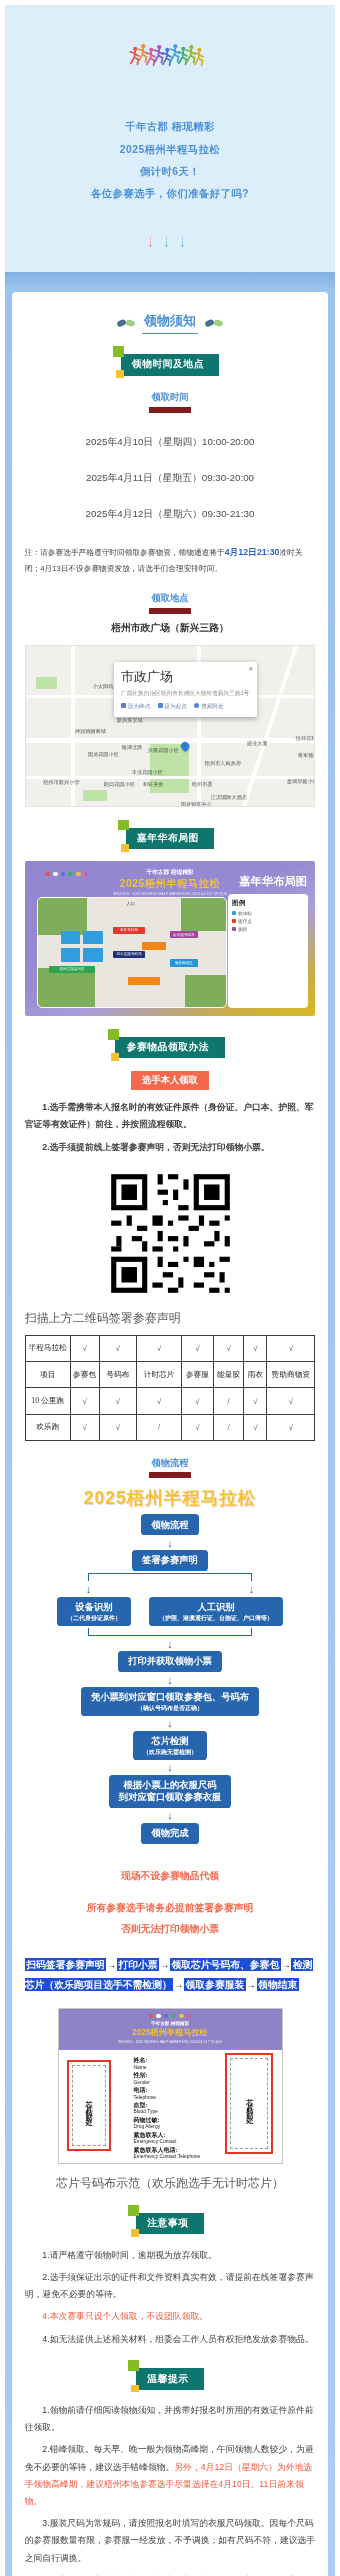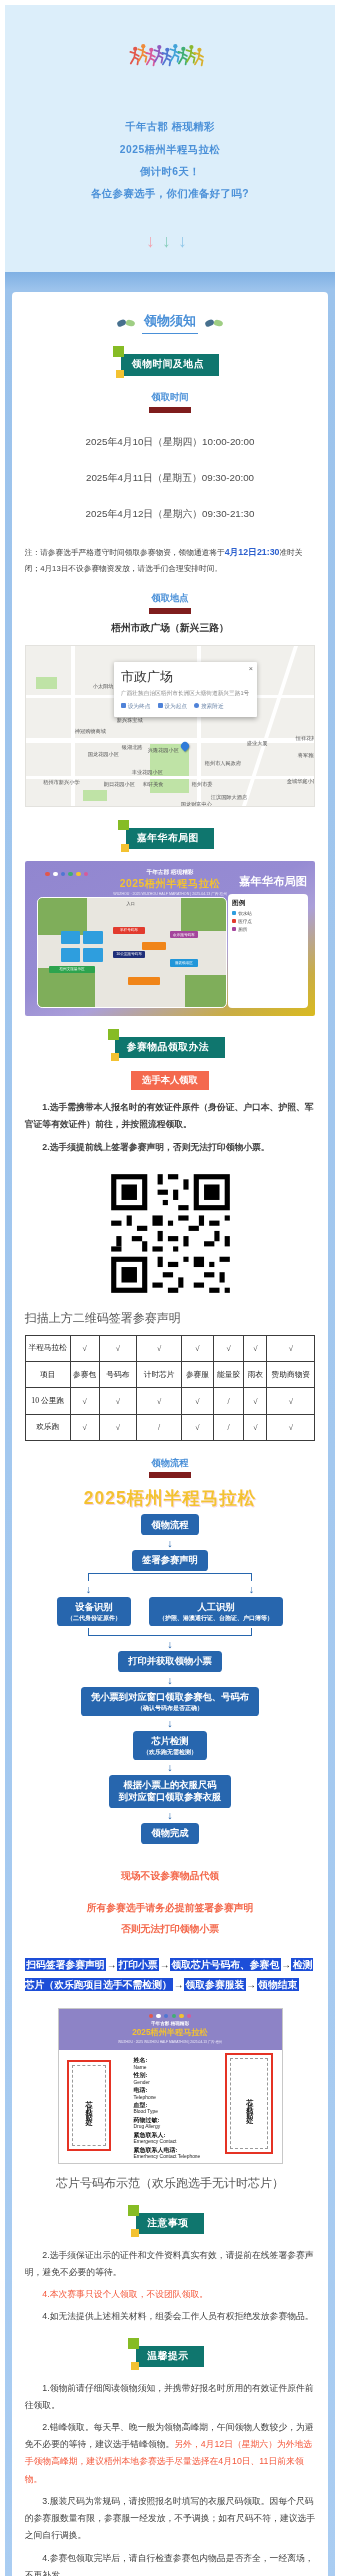--- a/index.html
+++ b/index.html
@@ -449,20 +449,21 @@
         <div class="cn">紧急联系人电话:</div>
             <div class="en">Emerhency Contact Telephone</div>
       </div>
     </div>
   </div>
   <div class="bib-cap">芯片号码布示范（欢乐跑选手无计时芯片）</div>
 
   <div class="badge-row">
     <span class="badge">注意事项</span>
   </div>
+  <p class="para">1.请严格遵守领物时间，逾期视为放弃领取。</p>
   <p class="para">2.选手须保证出示的证件和文件资料真实有效，请提前在线签署参赛声明，避免不必要的等待。</p>
   <p class="para red">4.本次赛事只设个人领取，不设团队领取。</p>
   <p class="para">4.如无法提供上述相关材料，组委会工作人员有权拒绝发放参赛物品。</p>
 
   <div class="badge-row">
     <span class="badge">温馨提示</span>
   </div>
   <p class="para">1.领物前请仔细阅读领物须知，并携带好报名时所用的有效证件原件前往领取。</p>
   <p class="para"><span>2.错峰领取。每天早、晚一般为领物高峰期，午间领物人数较少，为避免不必要的等待，建议选手错峰领物。</span><span class="red">另外，4月12日（星期六）为外地选手领物高峰期，建议梧州本地参赛选手尽量选择在4月10日、11日前来领物。</span></p>
   <p class="para">3.服装尺码为常规码，请按照报名时填写的衣服尺码领取。因每个尺码的参赛服数量有限，参赛服一经发放，不予调换；如有尺码不符，建议选手之间自行调换。</p>

